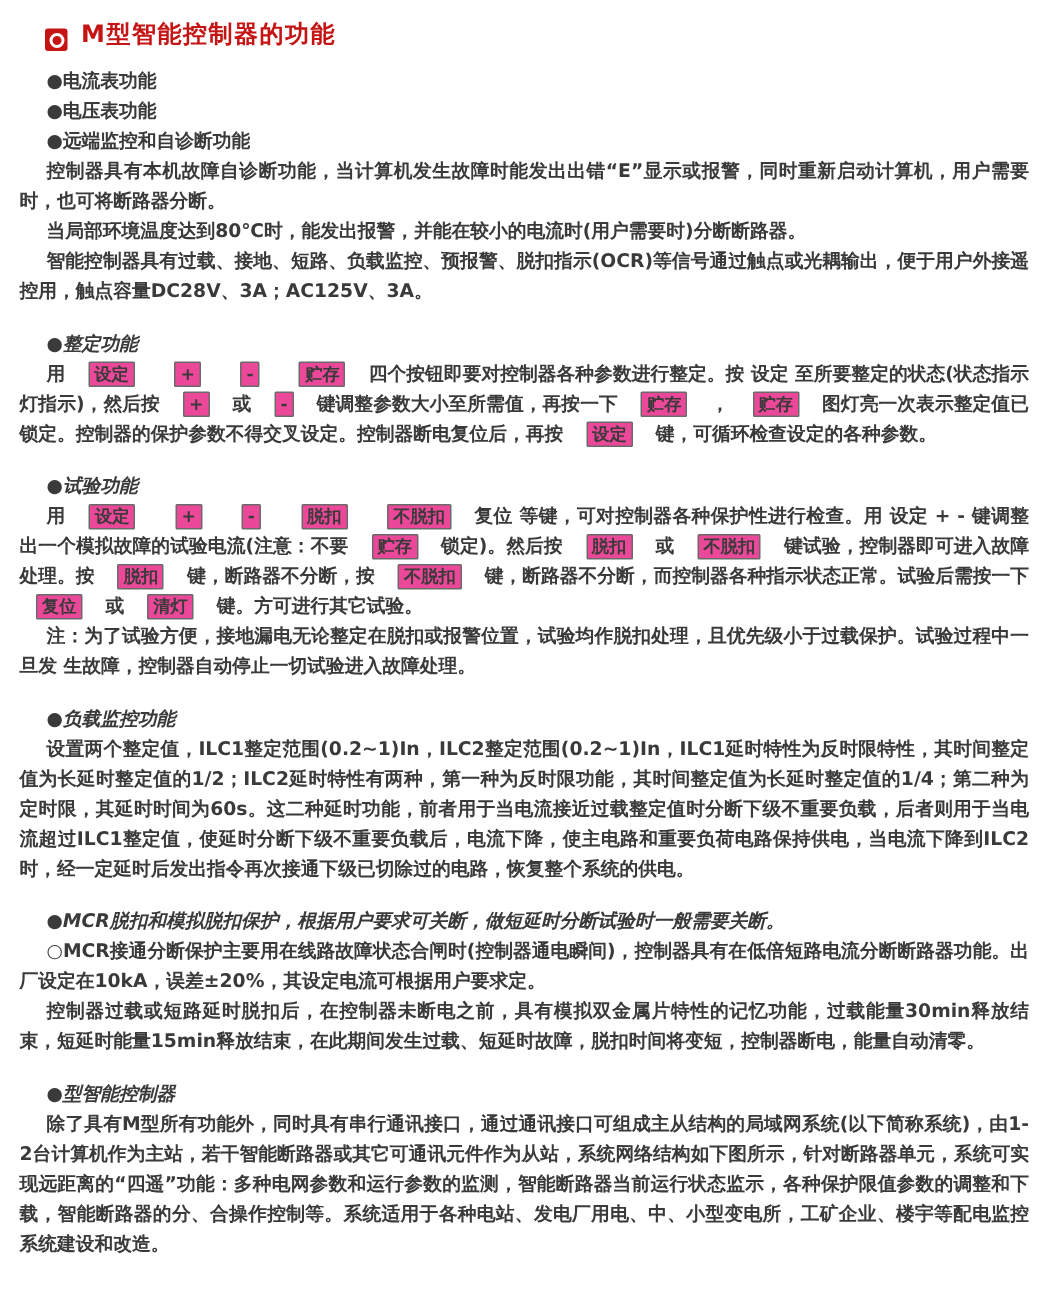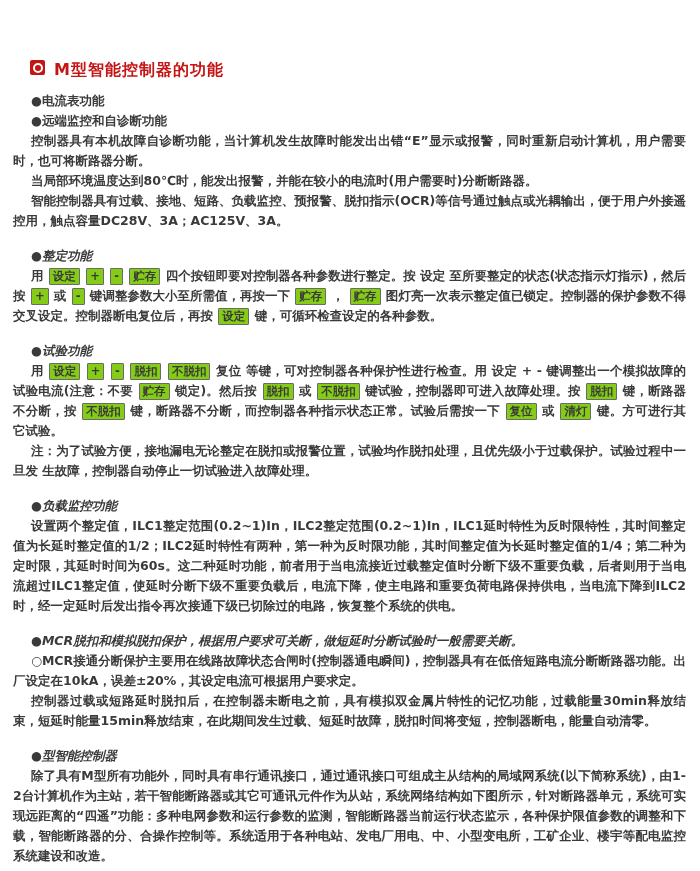--- a/index.html
+++ b/index.html
@@ -6,27 +6,26 @@
   body{
     width:700px;
     min-height:871px;
     background:#ffffff;
     font-family:"DejaVu Sans","Liberation Sans",sans-serif;
     color:#3a3a3a;
     font-weight:bold;
   }
   .title-row{
     display:flex;
-    align-items:flex-start;
+    align-items:flex-end;
     gap:9px;
     padding:13px 14px 0 30px;
     font-size:16px;
     font-weight:bold;
     letter-spacing:1px;
-    margin-top:47px;
   }
   .title-icon{
     width:15px;height:15px;
     border-radius:2px;
     position:relative;
     flex:0 0 auto;
   }
   .title-icon::after{
     content:"";
     position:absolute;
@@ -51,38 +50,39 @@
   }
   .para{
     margin:0;
     text-indent:18px;
   }
   .key{
     display:inline-block;
     border:1px solid #6a6a6a;
     border-radius:1px;
     padding:0 3px;
-    margin:0 1px;
+    margin:0 11px;
     line-height:15px;
     text-indent:0;
     font-size:11.5px;
     vertical-align:baseline;
-    background:#84cc16;
+    background:#ec4899;
   }
 </style>
 </head>
 <body style="color: rgb(58, 58, 58);">
 
 <header class="title-row" style="color: rgb(196, 20, 20);">
   <span class="title-icon" style="background: rgb(196, 20, 20);"></span>
   <span>M型智能控制器的功能</span>
 </header>
 
 <main>
     <div class="heading">●电流表功能</div>
+    <div class="heading">●电压表功能</div>
     <div class="heading">●远端监控和自诊断功能</div>
     <p class="para">控制器具有本机故障自诊断功能，当计算机发生故障时能发出出错“E”显示或报警，同时重新启动计算机，用户需要时，也可将断路器分断。</p>
     <p class="para">当局部环境温度达到80℃时，能发出报警，并能在较小的电流时(用户需要时)分断断路器。</p>
     <p class="para">智能控制器具有过载、接地、短路、负载监控、预报警、脱扣指示(OCR)等信号通过触点或光耦输出，便于用户外接遥控用，触点容量DC28V、3A；AC125V、3A。</p>
     <div class="heading gap">●整定功能</div>
     <p class="para">用 <span class="key">设定</span> <span class="key">+</span> <span class="key">-</span> <span class="key">贮存</span> 四个按钮即要对控制器各种参数进行整定。按 设定 至所要整定的状态(状态指示灯指示)，然后按 <span class="key">+</span> 或 <span class="key">-</span> 键调整参数大小至所需值，再按一下 <span class="key">贮存</span> ， <span class="key">贮存</span> 图灯亮一次表示整定值已锁定。控制器的保护参数不得交叉设定。控制器断电复位后，再按 <span class="key">设定</span> 键，可循环检查设定的各种参数。</p>
     <div class="heading gap">●试验功能</div>
     <p class="para">用 <span class="key">设定</span> <span class="key">+</span> <span class="key">-</span> <span class="key">脱扣</span> <span class="key">不脱扣</span> 复位 等键，可对控制器各种保护性进行检查。用 设定 + - 键调整出一个模拟故障的试验电流(注意：不要 <span class="key">贮存</span> 锁定)。然后按 <span class="key">脱扣</span> 或 <span class="key">不脱扣</span> 键试验，控制器即可进入故障处理。按 <span class="key">脱扣</span> 键，断路器不分断，按 <span class="key">不脱扣</span> 键，断路器不分断，而控制器各种指示状态正常。试验后需按一下 <span class="key">复位</span> 或 <span class="key">清灯</span> 键。方可进行其它试验。</p>
     <p class="para">注：为了试验方便，接地漏电无论整定在脱扣或报警位置，试验均作脱扣处理，且优先级小于过载保护。试验过程中一旦发 生故障，控制器自动停止一切试验进入故障处理。</p>
     <div class="heading gap">●负载监控功能</div>

